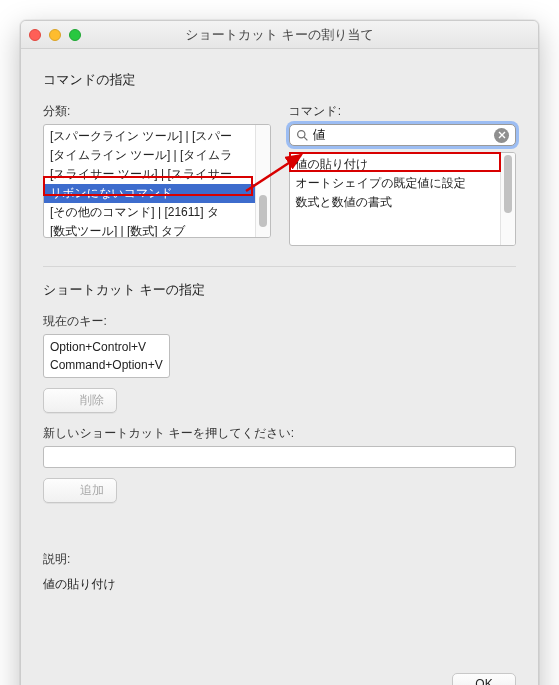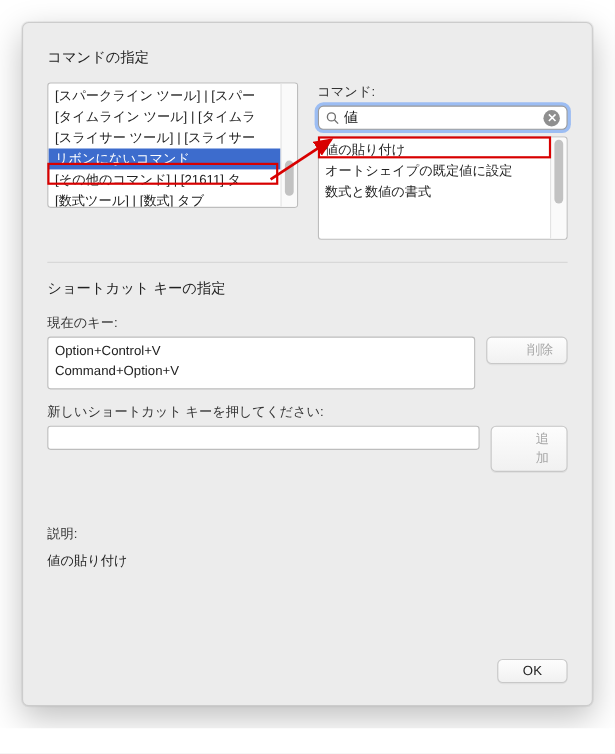--- a/index.html
+++ b/index.html
@@ -82,21 +82,21 @@
     width:15px;height:15px;border-radius:50%;background:#8f8f8f;
     display:flex;align-items:center;justify-content:center;color:#fff;font-size:10px;
   }
   .cmdlist-wrap { margin-top:6px; position:relative; }
   .redbox2 { position:absolute; border:2px solid #d80000; pointer-events:none; }
   .hr { border:none; border-top:1px solid #d6d6d6; margin: 20px 0 14px; }
   .keybox {
     background:#fff; border:1px solid #bdbdbd; border-radius:3px;
     height:48px; padding:3px 6px; font-size:12px; line-height:1.5;
   }
-  .keybox-row { display:flex; gap:10px; align-items:flex-start; }
+  .keybox-row { display:flex; gap:10px; align-items:flex-start;flex-direction:column; }
   .keybox-row .keybox { flex:1; }
   .btn {
     min-width:52px; padding:3px 12px; font-size:12px;
     background: linear-gradient(#fdfdfd,#f1f1f1);
     border:1px solid #c8c8c8; border-radius:5px;
     box-shadow: 0 1px 0 rgba(0,0,0,.05);
     cursor: default; color:#222;
   }
   .btn.disabled { color:#a8a8a8;padding-left:36px; }
   .inputline {
@@ -105,27 +105,36 @@
     padding:2px 6px; font-size:12px;
   }
   .bottom-row { display:flex; justify-content:flex-end; gap:10px; margin-top:80px; }
   .desc-block { margin-top: 48px; }
   .arrow-annot { position:absolute; pointer-events:none; }
 </style>
 </head>
 <body>
 
 <div class="window">
+  <div class="titlebar">
+    <div class="traffic">
+      <div class="dot red"></div>
+      <div class="dot yellow"></div>
+      <div class="dot green"></div>
+    </div>
+    <div class="title">ショートカット キーの割り当て</div>
+  </div>
 
   <div class="content">
 
     <div class="section-title">コマンドの指定</div>
 
     <div class="row" style="position:relative">
       <div class="col">
+        <span class="field-label">分類:</span>
         <div class="listbox" style="height:114px">
           <ul>
             <li>[スパークライン ツール] | [スパー</li>
             <li>[タイムライン ツール] | [タイムラ</li>
             <li>[スライサー ツール] | [スライサー</li>
             <li class="hl">リボンにないコマンド</li>
             <li>[その他のコマンド] | [21611] タ</li>
             <li>[数式ツール] | [数式] タブ</li>
           </ul>
           <div class="scroll">

